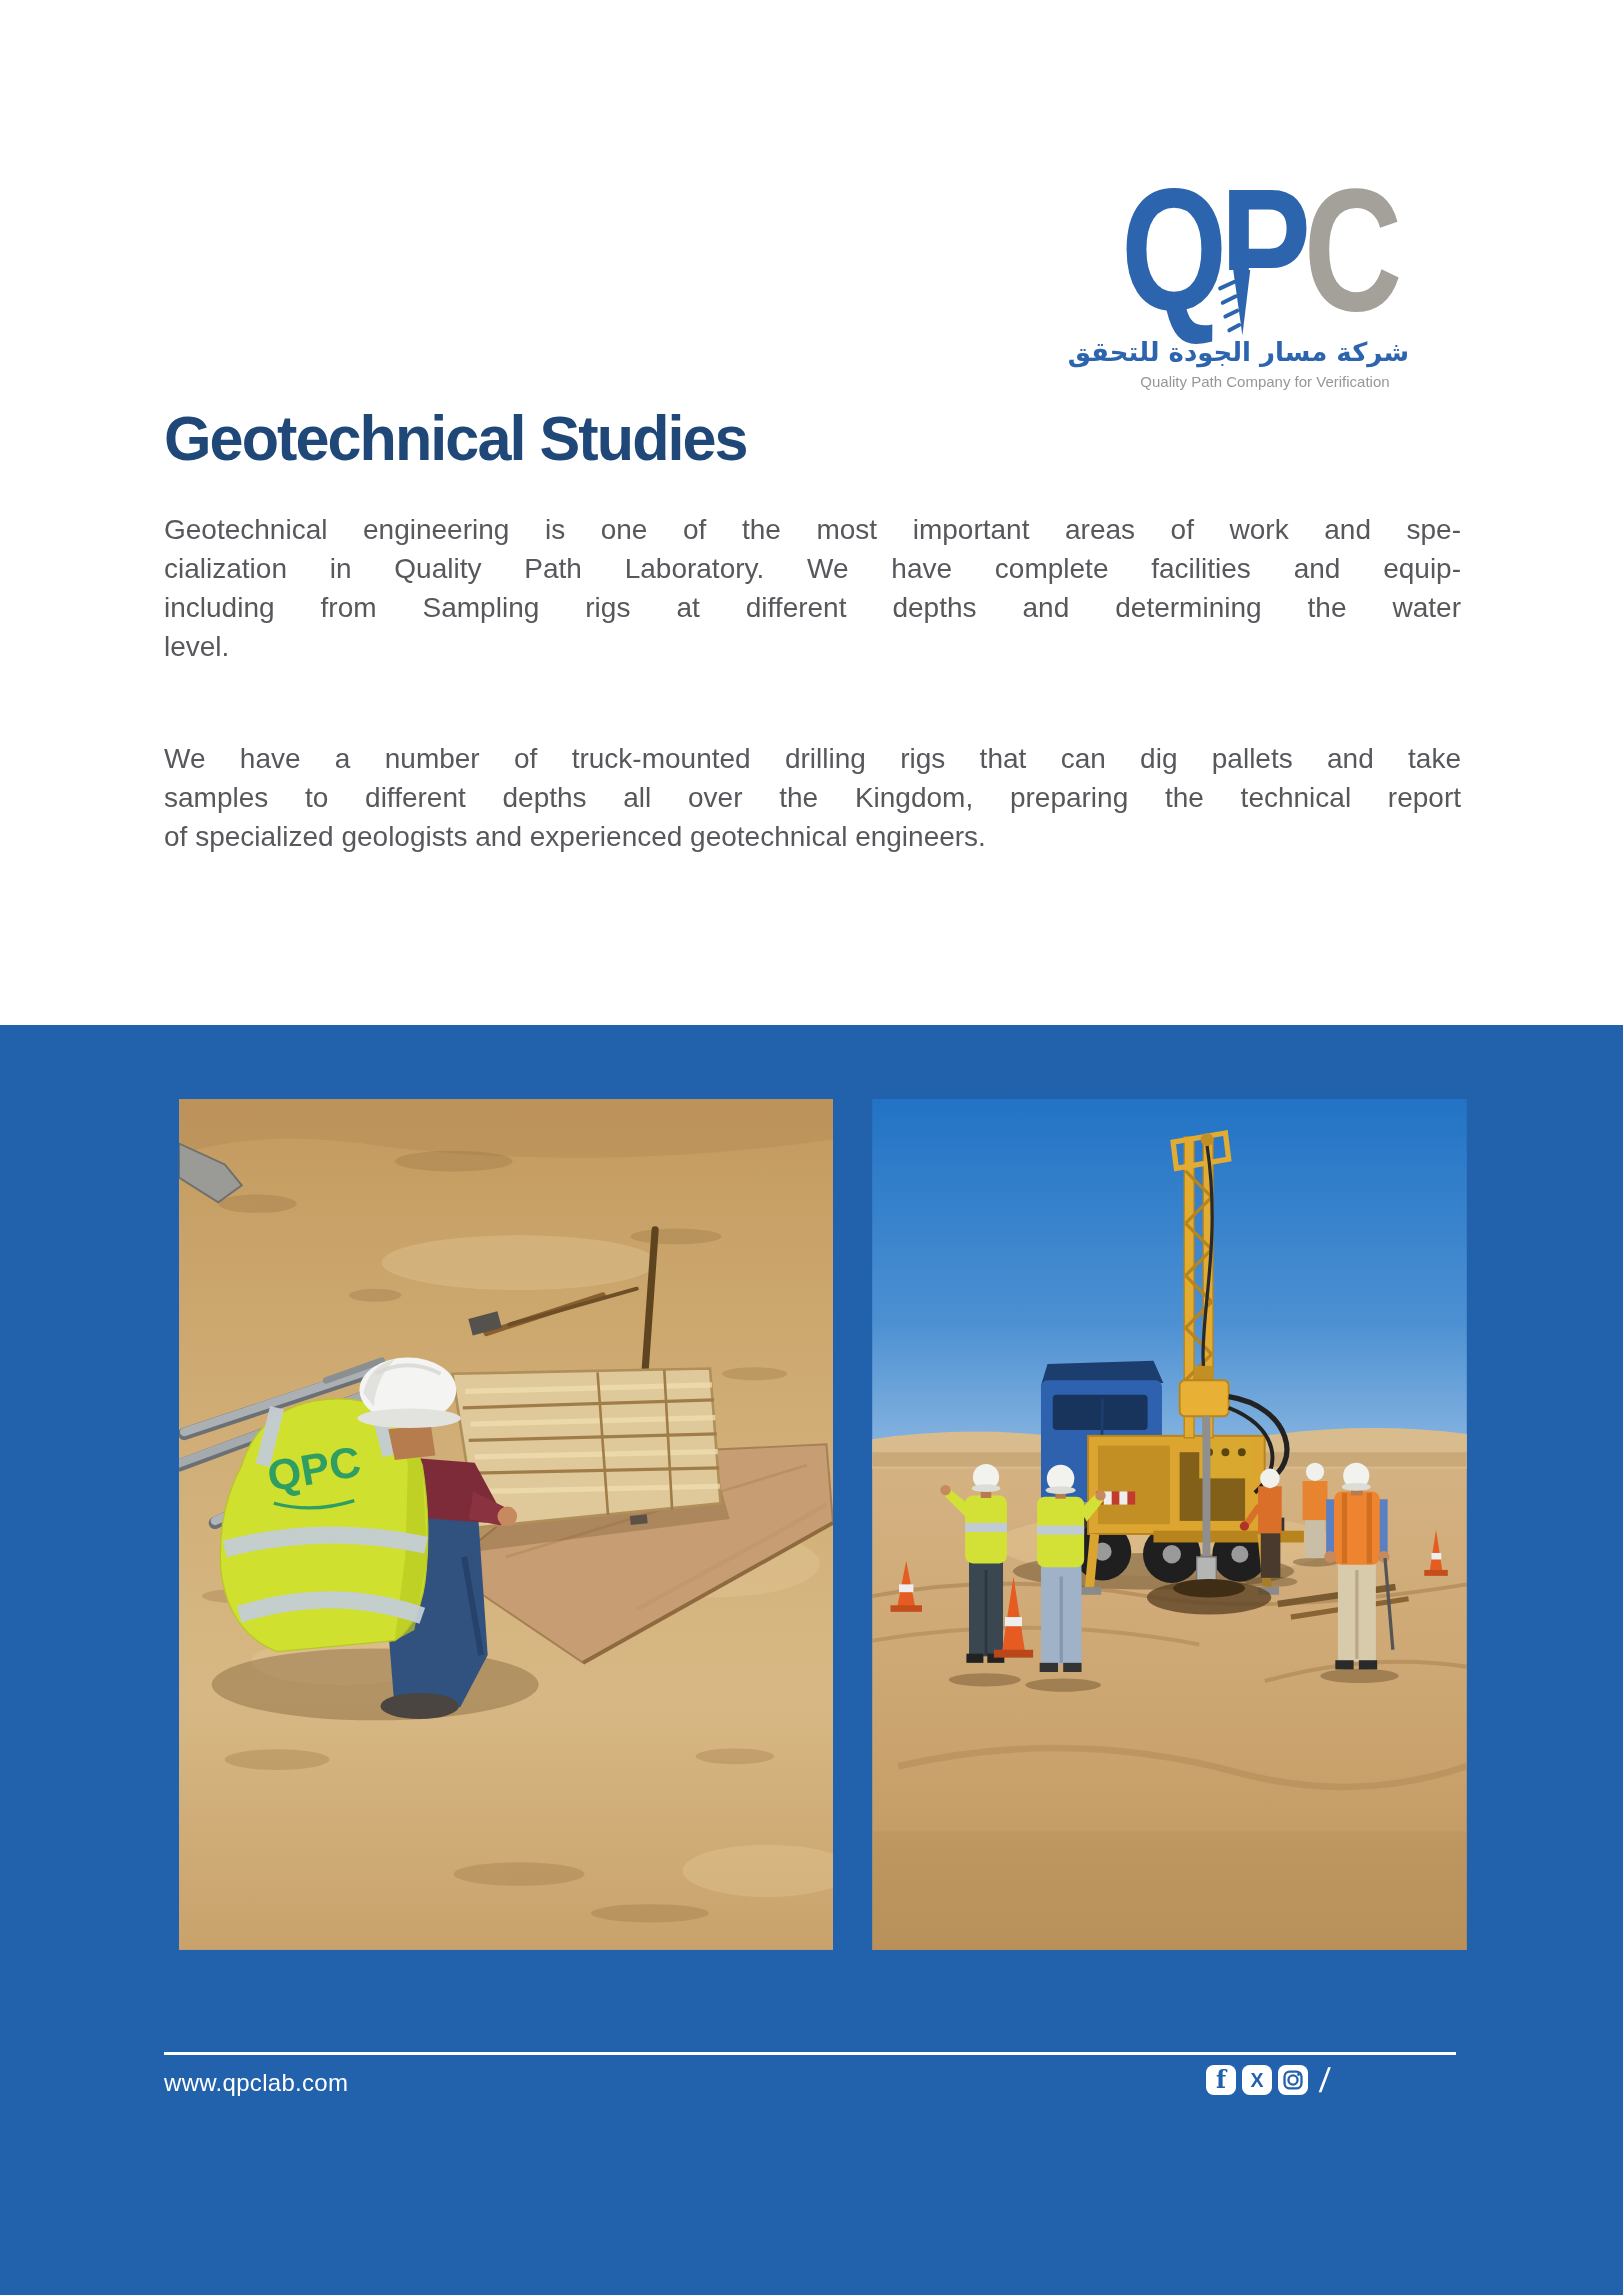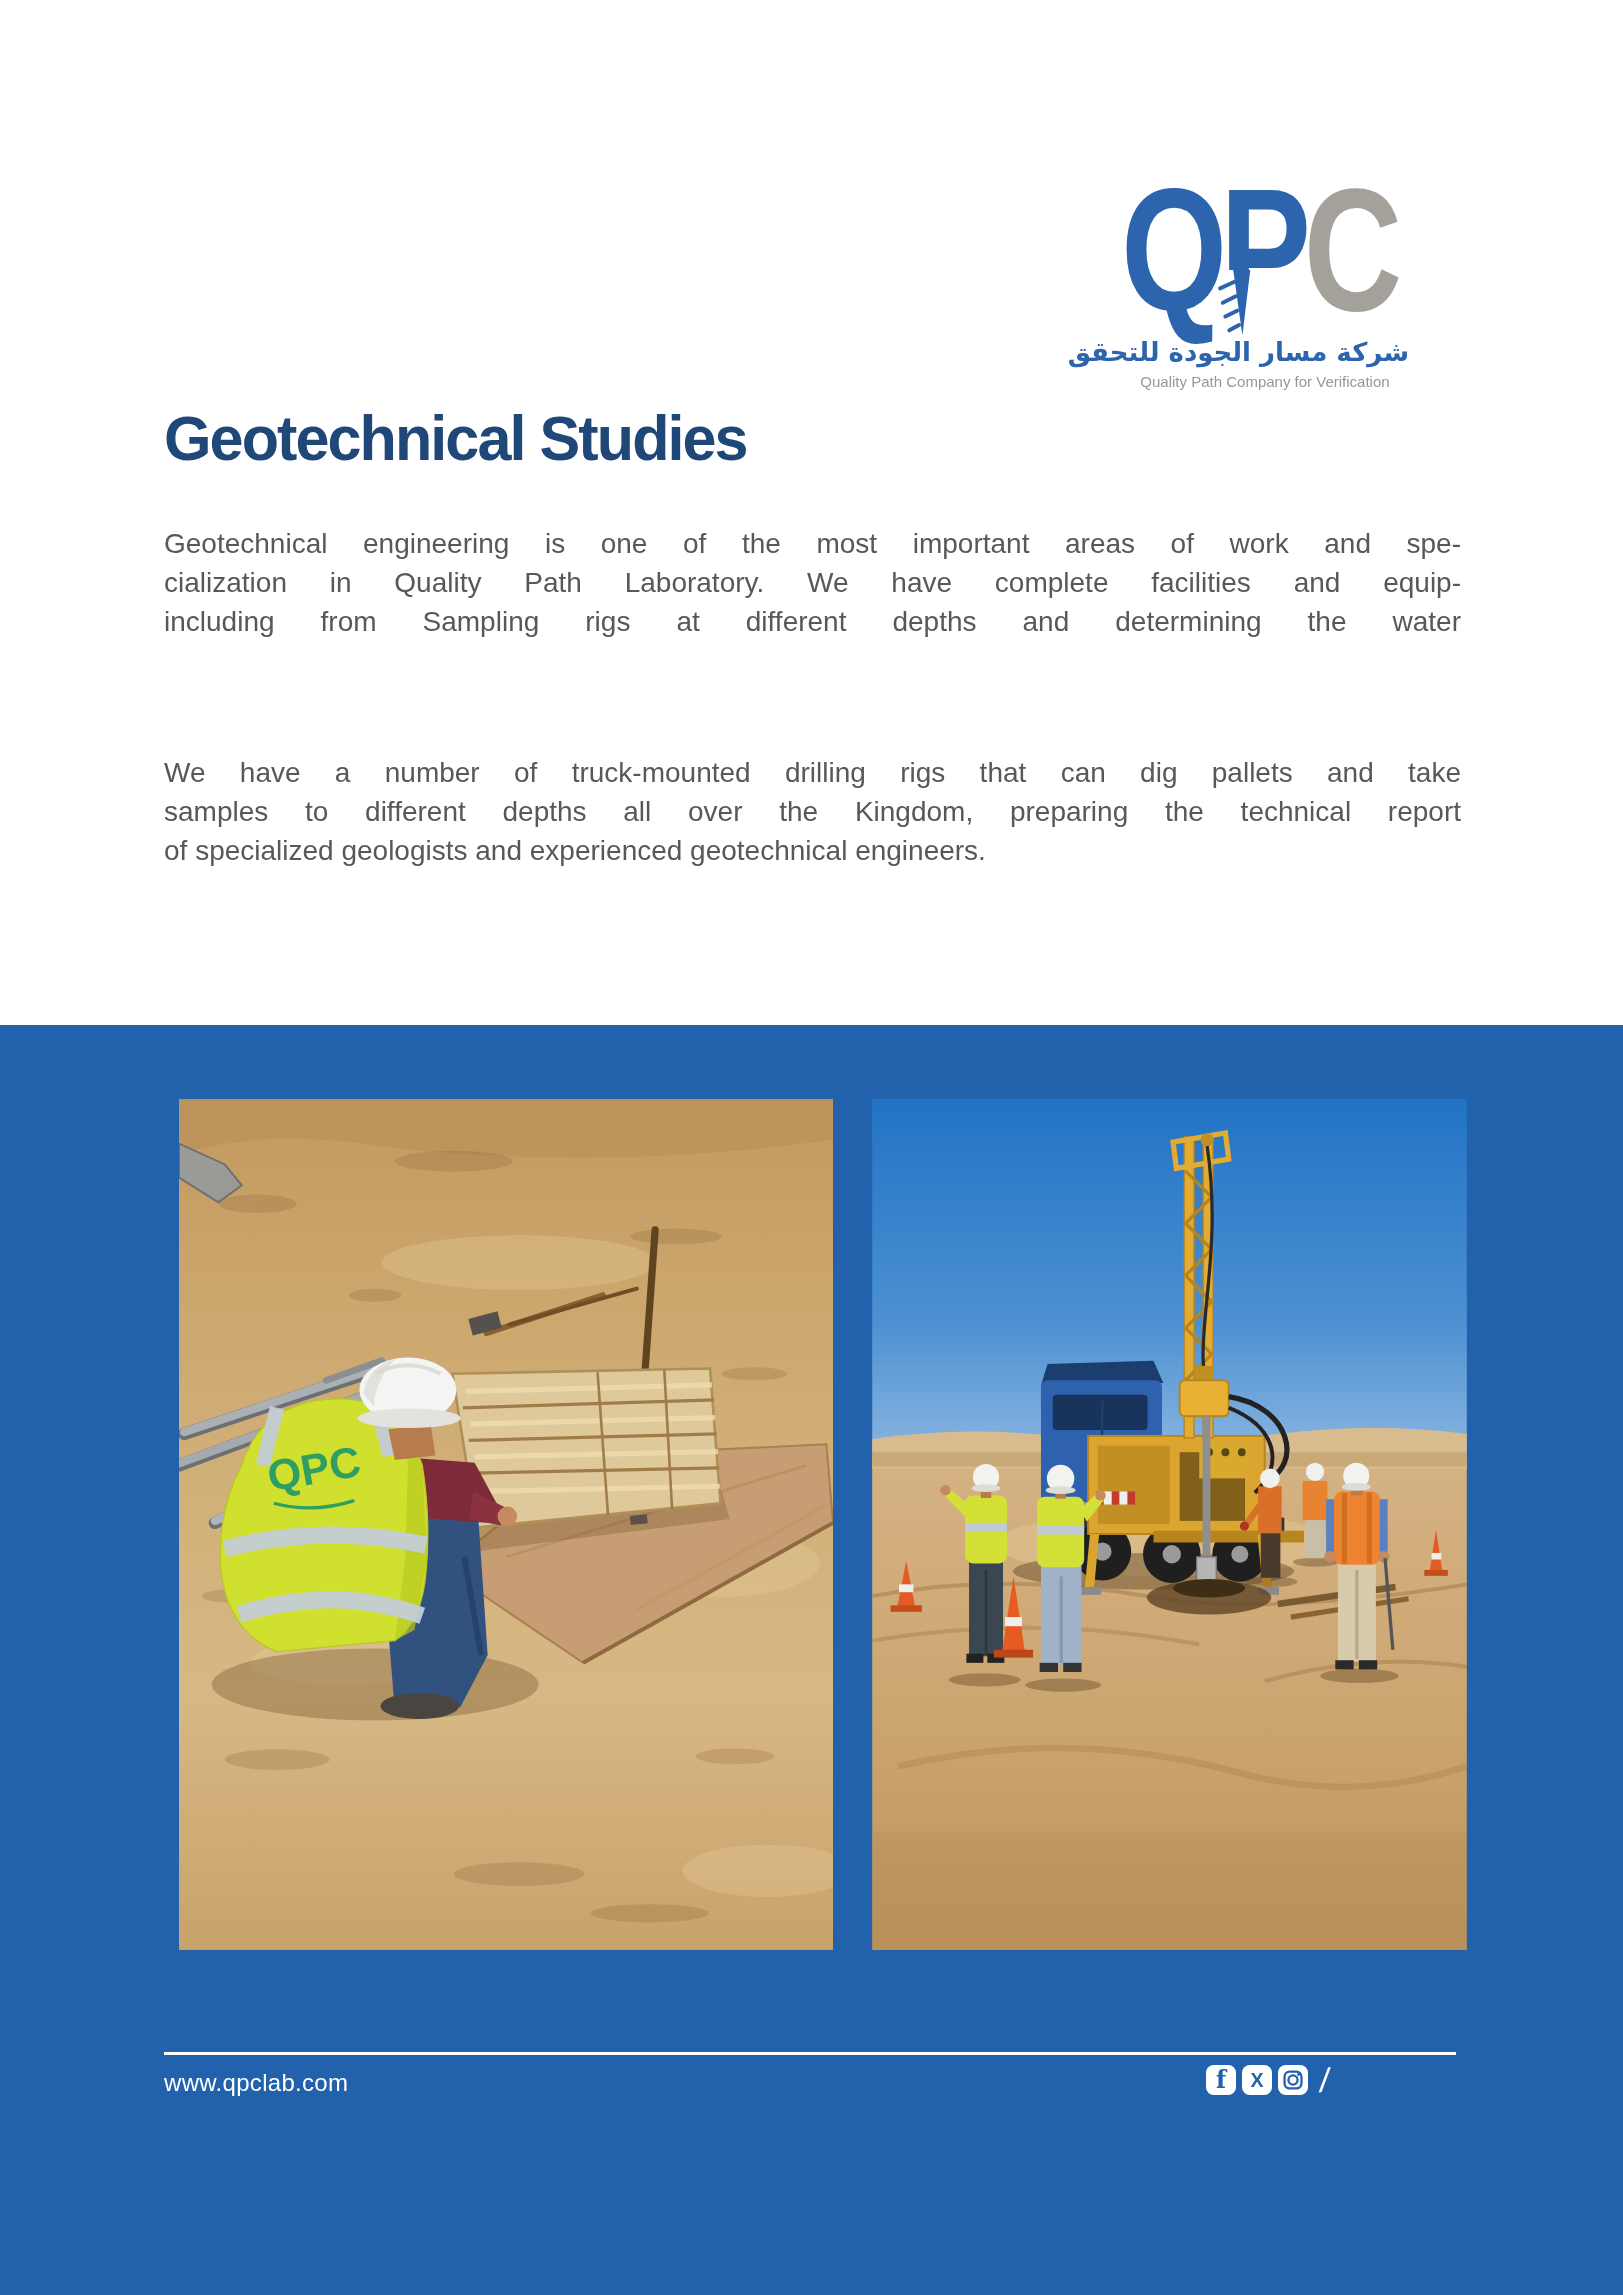--- a/index.html
+++ b/index.html
@@ -13,21 +13,21 @@
   .lq,.lp{color:#2C64AE;} .lc{color:#A4A09A;}
   .drill-wrap{position:absolute;left:86px;top:108px;width:59px;height:82px;}
   .logo-arabic{position:absolute;left:0;top:175px;width:288px;direction:rtl;
     font-family:"DejaVu Sans",sans-serif;font-size:26px;font-weight:700;color:#2C64AE;white-space:nowrap;}
   .logo-tagline{position:absolute;left:0;top:211px;width:288px;text-align:center;
     font-size:15px;color:#9A9793;white-space:nowrap;}
 
   
   .heading{position:absolute;left:164px;top:402px;margin:0;font-size:63px;font-weight:700;
     color:#1F4878;letter-spacing:-2px;transform:scaleX(.97);transform-origin:left top;white-space:nowrap;}
-  .para{position:absolute;left:164px;width:1297px;font-size:28px;color:#57585C;margin-top:14px;}
+  .para{position:absolute;left:164px;width:1297px;font-size:28px;color:#57585C;}
   .para-1{top:510px;} .para-2{top:739px;}
   .line{height:39px;line-height:39px;overflow:hidden;white-space:normal;}
   .line.just{text-align:justify;}
   .line.just::after{content:"";display:inline-block;width:100%;height:0;}
 
   
   .blue-section{position:absolute;left:0;top:1025px;width:1623px;height:1271px;background:#2261AB;}
   .photo{position:absolute;top:1099px;height:851px;overflow:hidden;}
   .photo-left{left:179px;width:654px;}
   .photo-right{left:872px;width:595px;}
@@ -62,20 +62,21 @@
     <div class="logo-arabic">شركة مسار الجودة للتحقق</div>
     <div class="logo-tagline">Quality Path Company for Verification</div>
   </div>
 
   <h1 class="heading">Geotechnical Studies</h1>
 
   <div class="para para-1">
     <div class="line just">Geotechnical engineering is one of the most important areas of work and spe-</div>
     <div class="line just">cialization in Quality Path Laboratory. We have complete facilities and equip-</div>
     <div class="line just">including from Sampling rigs at different depths and determining the water</div>
+    <div class="line">level.</div>
   </div>
 
   <div class="para para-2">
     <div class="line just">We have a number of truck-mounted drilling rigs that can dig pallets and take</div>
     <div class="line just">samples to different depths all over the Kingdom, preparing the technical report</div>
     <div class="line">of specialized geologists and experienced geotechnical engineers.</div>
   </div>
 
   <section class="blue-section"></section>
 

